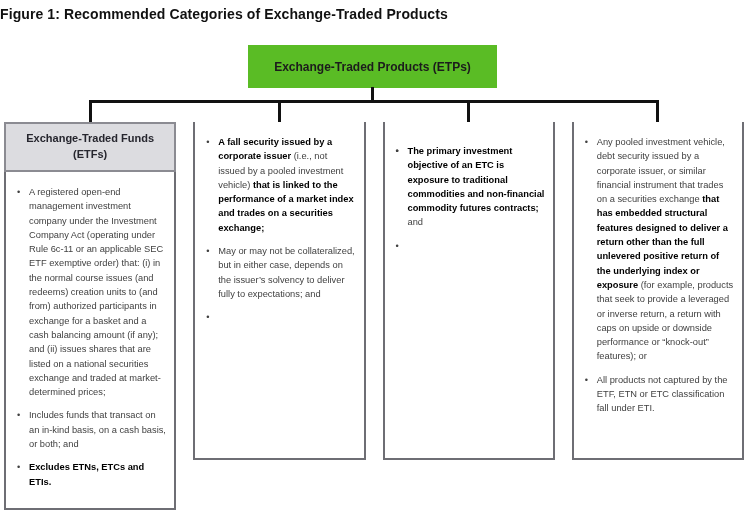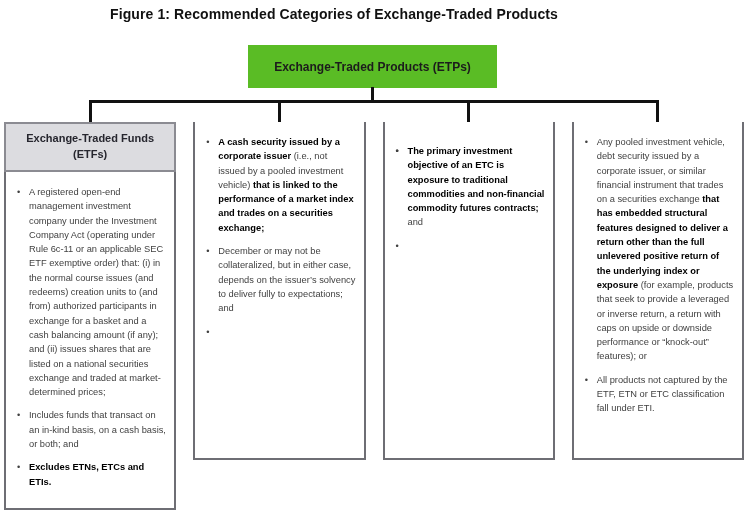--- a/index.html
+++ b/index.html
@@ -5,21 +5,21 @@
   html,body{margin:0;padding:0;background:#ffffff;}
   .page{
     position:relative;
     width:748px;height:516px;
     background:#ffffff;
     font-family:"Liberation Sans", sans-serif;
     overflow:hidden;
   }
   .figure-title{
     position:absolute;top:6px;left:0;width:668px;
-    text-align:center;
+    text-align:left;
     font-size:14px;font-weight:bold;
     color:var(--title-text,#111);
     letter-spacing:0.1px;
   }
   .root-box{
     position:absolute;left:248px;top:45px;width:249px;height:43px;
     background:var(--root-fill,#5abc25);
     display:flex;align-items:center;justify-content:center;
     box-sizing:border-box;
   }
@@ -98,22 +98,22 @@
           <ul>
             <li><span class="marker">•</span><span class="seg">A registered open-end management investment company under the Investment Company Act (operating under Rule 6c-11 or an applicable SEC ETF exemptive order) that: (i) in the normal course issues (and redeems) creation units to (and from) authorized participants in exchange for a basket and a cash balancing amount (if any); and (ii) issues shares that are listed on a national securities exchange and traded at market-determined prices;</span></li>
             <li><span class="marker">•</span><span class="seg">Includes funds that transact on an in-kind basis, on a cash basis, or both; and</span></li>
             <li><span class="marker">•</span><span class="seg bold">Excludes ETNs, ETCs and ETIs.</span></li>
           </ul>
         </div>
       </div>
       <div class="col">
         <div class="col-body">
           <ul>
-            <li><span class="marker">•</span><span class="seg bold">A cash security issued by a corporate issuer</span><span class="seg"> (i.e., not issued by a pooled investment vehicle) </span><span class="seg bold">that is linked to the performance of a market index and trades on a securities exchange;</span></li>
-            <li><span class="marker">•</span><span class="seg">December or may not be collateralized, but in either case, depends on the issuer’s solvency to deliver fully to expectations; and</span></li>
+            <li><span class="marker">•</span><span class="seg bold">A fall security issued by a corporate issuer</span><span class="seg"> (i.e., not issued by a pooled investment vehicle) </span><span class="seg bold">that is linked to the performance of a market index and trades on a securities exchange;</span></li>
+            <li><span class="marker">•</span><span class="seg">May or may not be collateralized, but in either case, depends on the issuer’s solvency to deliver fully to expectations; and</span></li>
             <li><span class="marker">•</span></li>
           </ul>
         </div>
       </div>
       <div class="col">
         <div class="col-body">
           <ul>
             <li><span class="marker">•</span></li>
             <li><span class="marker">•</span><span class="seg bold">The primary investment objective of an ETC is exposure to traditional commodities and non-financial commodity futures contracts;</span><span class="seg"> and</span></li>
             <li><span class="marker">•</span></li>

